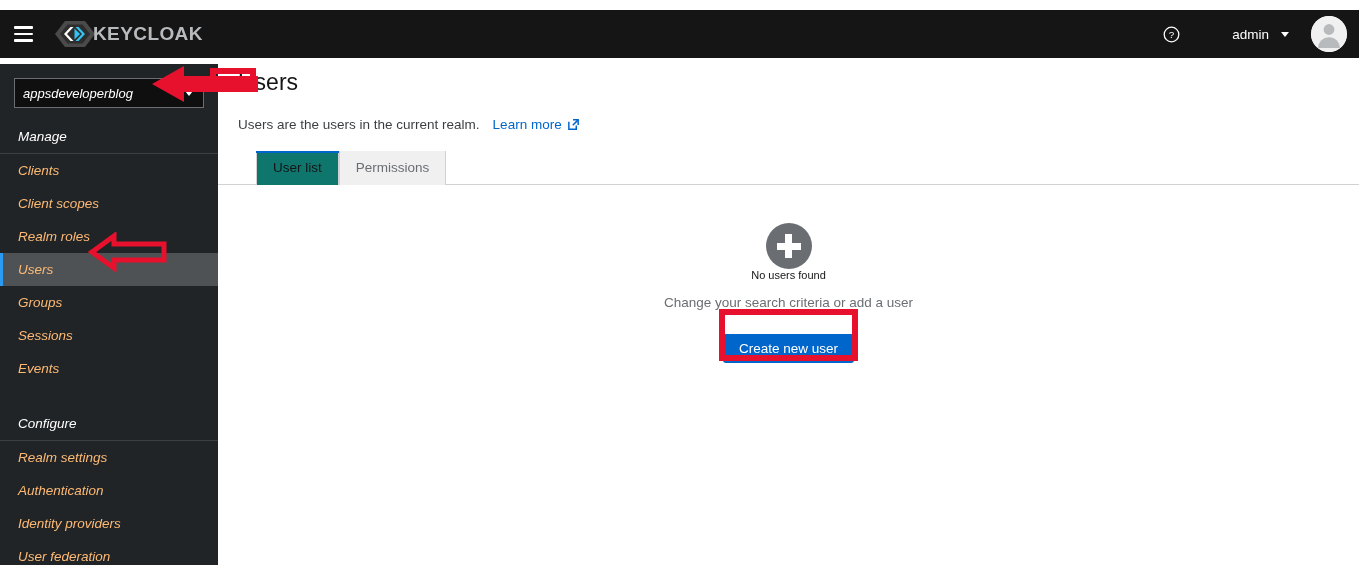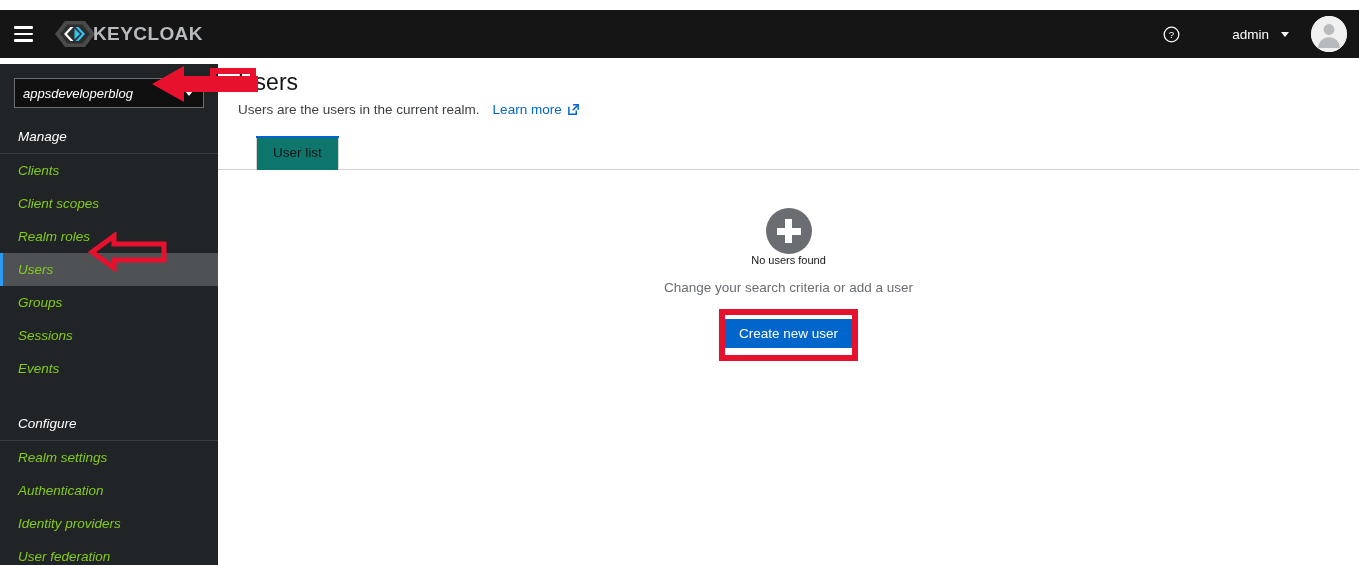--- a/index.html
+++ b/index.html
@@ -103,21 +103,21 @@
   .nav-divider {
     height: 1px; background: #3c3f42;
     margin: 0;
   }
   .nav-section-title {
     color: #ffffff; font-size: 13.5px;
     padding: 9px 16px 9px 18px;
   }
   .nav-item {
     position: relative;
-    color: #84cc16; font-size: 13.5px;
+    color: #fdba74; font-size: 13.5px;
     padding: 9px 16px 9px 18px;
     cursor: pointer;
     white-space: nowrap;
   }
   .nav-item.active {
     background: #4f5255;
   }
   .nav-item.active::before {
     content: ""; position: absolute;
     left: 0; top: 0; bottom: 0; width: 3px;
@@ -132,21 +132,21 @@
     background: #ffffff;
   }
   .page-header {
     padding: 22px 0 0 20px;
   }
   .page-title {
     font-size: 23px; color: #151515; font-weight: normal;
     margin: 0; line-height: 1.1;
   }
   .page-subtitle {
-    margin-top: 7px;
+    margin-top: 22px;
     font-size: 13.5px; color: #3c3f42;
     display: flex; align-items: center;
   }
   .learn-more {
     color: #0066cc; margin-left: 13px;
     display: inline-flex; align-items: center;
     cursor: pointer; text-decoration: none;
   }
   .learn-more-icon { margin-left: 5px; display: inline-flex; }
 
@@ -319,20 +319,21 @@
               <path d="M6.5 2 L12 2 L12 7.5" fill="none" stroke="#0066cc" stroke-width="1.6"></path>
               <path d="M12 2 L6.2 7.8" fill="none" stroke="#0066cc" stroke-width="1.6"></path>
             </svg>
           </span>
         </span>
       </div>
     </div>
 
     <div class="tabs">
       <div class="tab active">User list</div>
+      <div class="tab inactive">Permissions</div>
     </div>
 
     <div class="empty-state">
       <div class="empty-icon">
         <div class="plus-wrap">
           <span class="plus-h"></span>
           <span class="plus-v"></span>
         </div>
       </div>
       <div class="empty-title">No users found</div>

